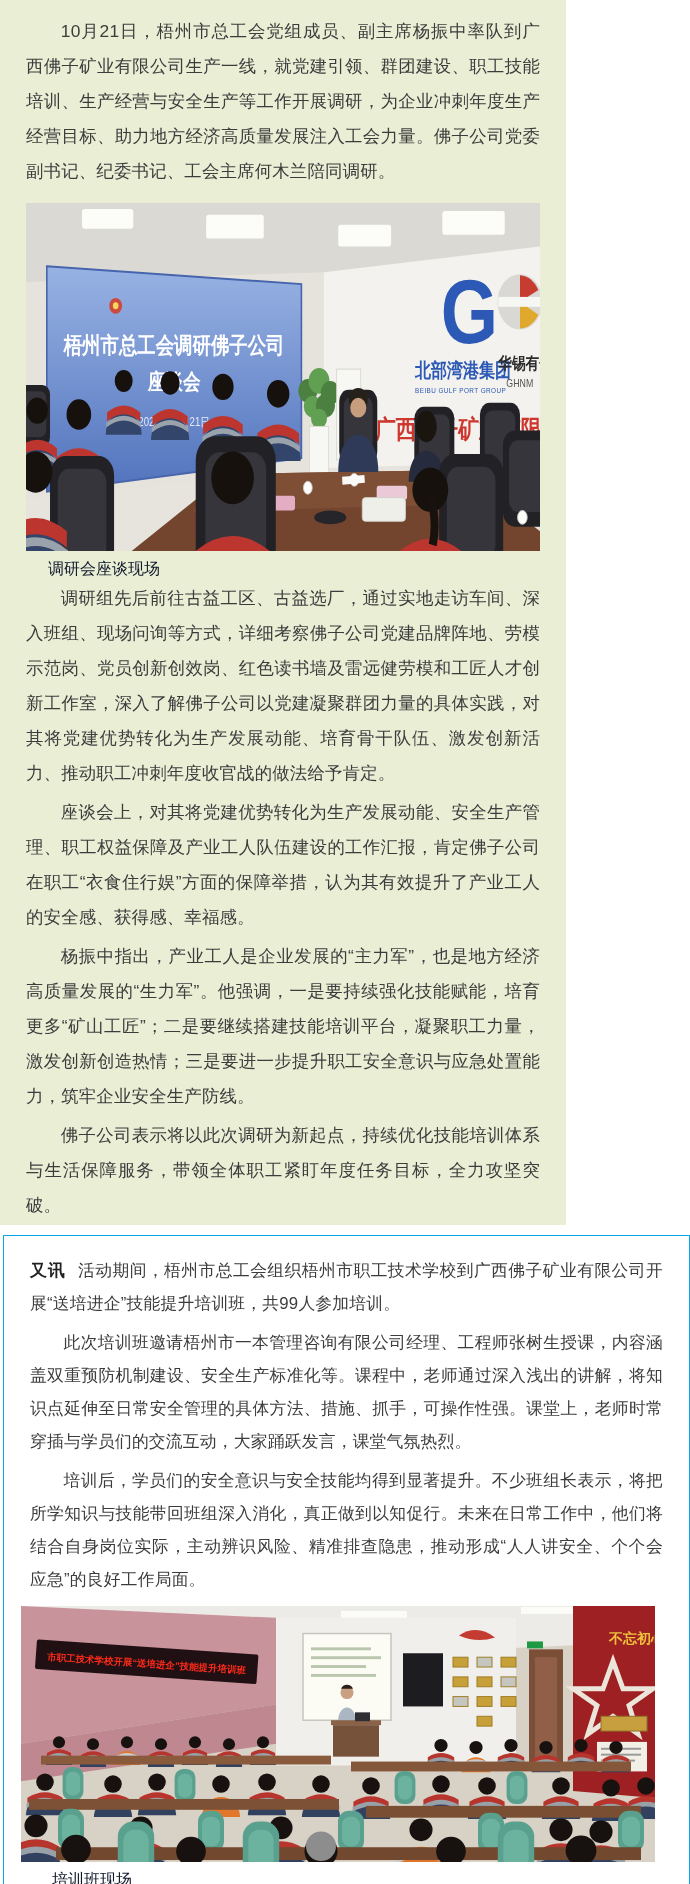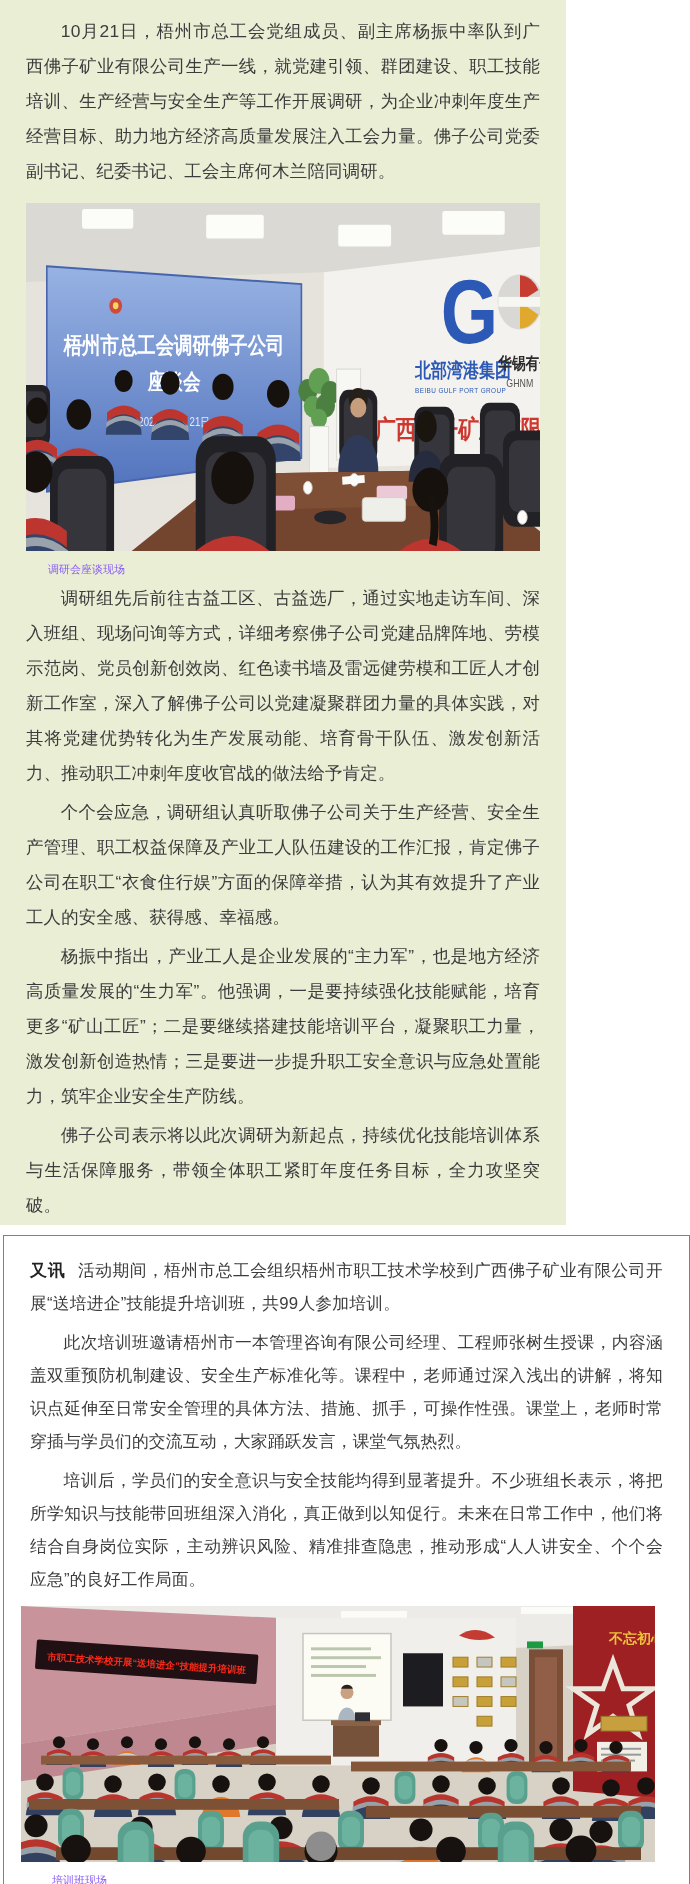--- a/index.html
+++ b/index.html
@@ -11,21 +11,21 @@
   .main-section{box-sizing:border-box;width:566px;background:#e9eed5;
                 padding:14px 26px 2px 26px;}
   .para{margin:0;font-size:17.4px;line-height:35px;color:#3c3c3c;
         text-align:justify;text-indent:2em;letter-spacing:.2px;}
   .para + .para{margin-top:4px;}
 
   figure{margin:14px 0 0 0;padding:0;}
   .photo-frame{display:block;width:100%;background:#d8d5cd;}
   .photo1 .photo-frame{height:348px;}
   .photo2 .photo-frame{height:256px;}
-  .caption{font-size:11px;color:#8b5cf6;margin:6px 0 0 22px;line-height:24px;}
+  .caption{font-size:16px;color:#0f172a;margin:6px 0 0 22px;line-height:24px;}
 
   
   .extra-box{box-sizing:border-box;margin:10px 0 0 3px;border:1px solid #0ea5e9;
              background:#ffffff;padding:18px 26px 10px 26px;}
   .extra-box .para{font-size:16.8px;line-height:33px;}
   .extra-box .para + .para{margin-top:6px;}
   .extra-box .lead-para{text-indent:0;}
   .lead{font-weight:700;color:#222222;margin-right:12px;letter-spacing:1px;}
   .extra-box figure{margin:10px 0 0 -9px;}
   .extra-box .photo-frame{width:634px;}
@@ -150,21 +150,21 @@
         <use href="#bchair" transform="translate(262,356) scale(2)"></use>
         <use href="#wkr" transform="translate(258,354) scale(1.9)"></use>
         <use href="#bchair" transform="translate(556,350) scale(1.6)"></use>
         <use href="#wkr" transform="translate(505,354) scale(1.6)"></use>
         <path d="M505,296 q9,26 3,50" stroke="#17120e" stroke-width="10" fill="none"></path>
       </svg>
     </figure>
     <div class="caption">调研会座谈现场</div>
 
     <p class="para">调研组先后前往古益工区、古益选厂，通过实地走访车间、深入班组、现场问询等方式，详细考察佛子公司党建品牌阵地、劳模示范岗、党员创新创效岗、红色读书墙及雷远健劳模和工匠人才创新工作室，深入了解佛子公司以党建凝聚群团力量的具体实践，对其将党建优势转化为生产发展动能、培育骨干队伍、激发创新活力、推动职工冲刺年度收官战的做法给予肯定。</p>
-    <p class="para">个个会应急，调研组认真听取佛子公司关于生产经营、安全生产管理、职工权益保障及产业工人队伍建设的工作汇报，肯定佛子公司在职工“衣食住行娱”方面的保障举措，认为其有效提升了产业工人的安全感、获得感、幸福感。</p>
+    <p class="para">座谈会上，对其将党建优势转化为生产发展动能、安全生产管理、职工权益保障及产业工人队伍建设的工作汇报，肯定佛子公司在职工“衣食住行娱”方面的保障举措，认为其有效提升了产业工人的安全感、获得感、幸福感。</p>
     <p class="para">杨振中指出，产业工人是企业发展的“主力军”，也是地方经济高质量发展的“生力军”。他强调，一是要持续强化技能赋能，培育更多“矿山工匠”；二是要继续搭建技能培训平台，凝聚职工力量，激发创新创造热情；三是要进一步提升职工安全意识与应急处置能力，筑牢企业安全生产防线。</p>
     <p class="para">佛子公司表示将以此次调研为新起点，持续优化技能培训体系与生活保障服务，带领全体职工紧盯年度任务目标，全力攻坚突破。</p>
   </section>
 
   <section class="extra-box">
     <p class="para lead-para">
       <strong class="lead">又讯</strong><span>活动期间，梧州市总工会组织梧州市职工技术学校到广西佛子矿业有限公司开展“送培进企”技能提升培训班，共99人参加培训。</span>
     </p>
     <p class="para">此次培训班邀请梧州市一本管理咨询有限公司经理、工程师张树生授课，内容涵盖双重预防机制建设、安全生产标准化等。课程中，老师通过深入浅出的讲解，将知识点延伸至日常安全管理的具体方法、措施、抓手，可操作性强。课堂上，老师时常穿插与学员们的交流互动，大家踊跃发言，课堂气氛热烈。</p>
     <p class="para">培训后，学员们的安全意识与安全技能均得到显著提升。不少班组长表示，将把所学知识与技能带回班组深入消化，真正做到以知促行。未来在日常工作中，他们将结合自身岗位实际，主动辨识风险、精准排查隐患，推动形成“人人讲安全、个个会应急”的良好工作局面。</p>

